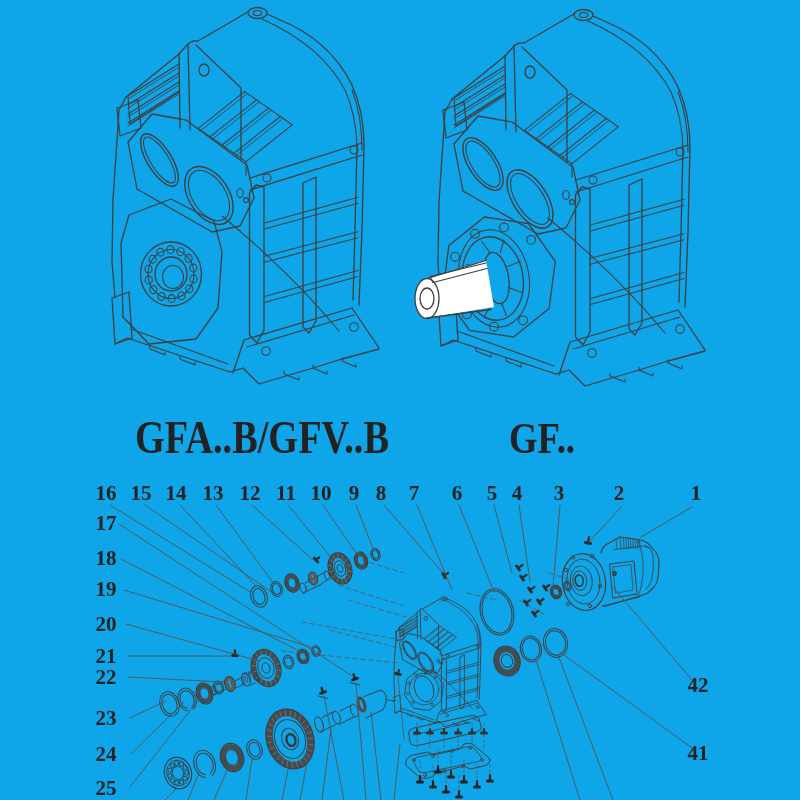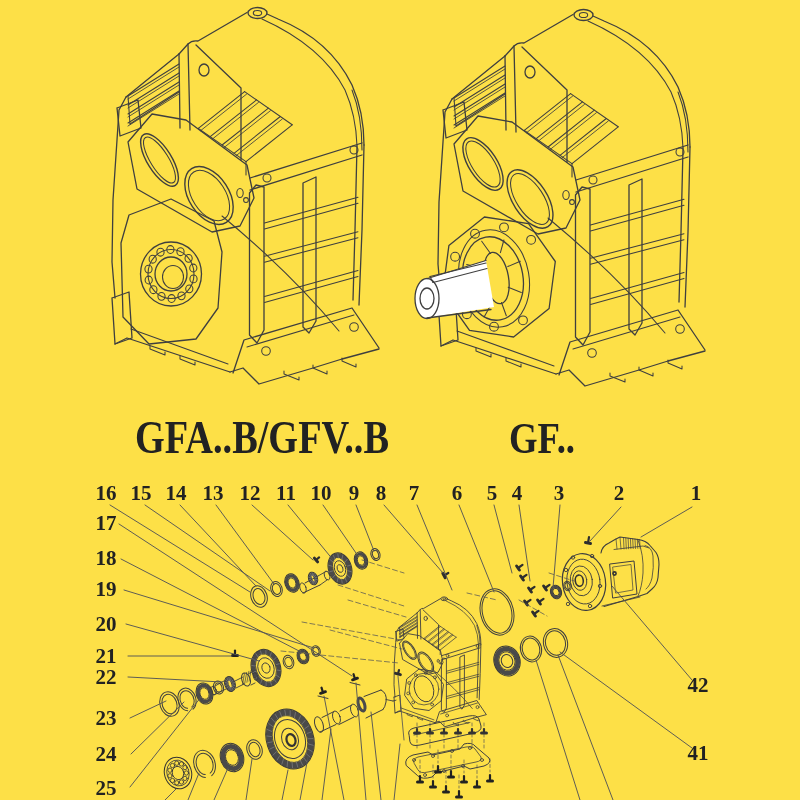--- a/index.html
+++ b/index.html
@@ -1,13 +1,13 @@
 <!DOCTYPE html>
 <html><head><meta charset="utf-8">
-<style>html,body{margin:0;padding:0;background:#fff;}#page{position:relative;width:800px;height:800px;background:#fde047;overflow:hidden;}</style>
+<style>html,body{margin:0;padding:0;background:#fff;}#page{position:relative;width:800px;height:800px;background:#0ea5e9;overflow:hidden;}</style>
 </head><body>
 <div id="page">
 <svg width="800" height="800" viewBox="0 0 800 800" fill="none">
 <g stroke-linejoin="round" stroke-linecap="round">
 <line x1="126.0" y1="97.0" x2="179.0" y2="54.0" stroke="#3f3f3f" stroke-width="1.30"></line>
 <path d="M 179.0,54.0 L 188.0,44.0 Q 192.0,40.0 198.0,41.0 L 247.0,12.5" fill="none" stroke="#3f3f3f" stroke-width="1.30"></path>
 <ellipse cx="257.5" cy="13.0" rx="9.50" ry="5.50" fill="none" stroke="#3f3f3f" stroke-width="1.30"></ellipse>
 <ellipse cx="257.5" cy="13.0" rx="4.20" ry="2.60" fill="none" stroke="#3f3f3f" stroke-width="1.05"></ellipse>
 <path d="M 267.0,14.0 L 278.0,19.0 Q 330.0,40.0 352.0,85.0 Q 364.0,112.0 364.0,145.0" fill="none" stroke="#3f3f3f" stroke-width="1.30"></path>
 <path d="M 262.0,19.0 Q 322.0,46.0 345.0,90.0 Q 356.0,115.0 357.0,146.0" fill="none" stroke="#3f3f3f" stroke-width="1.05"></path>

